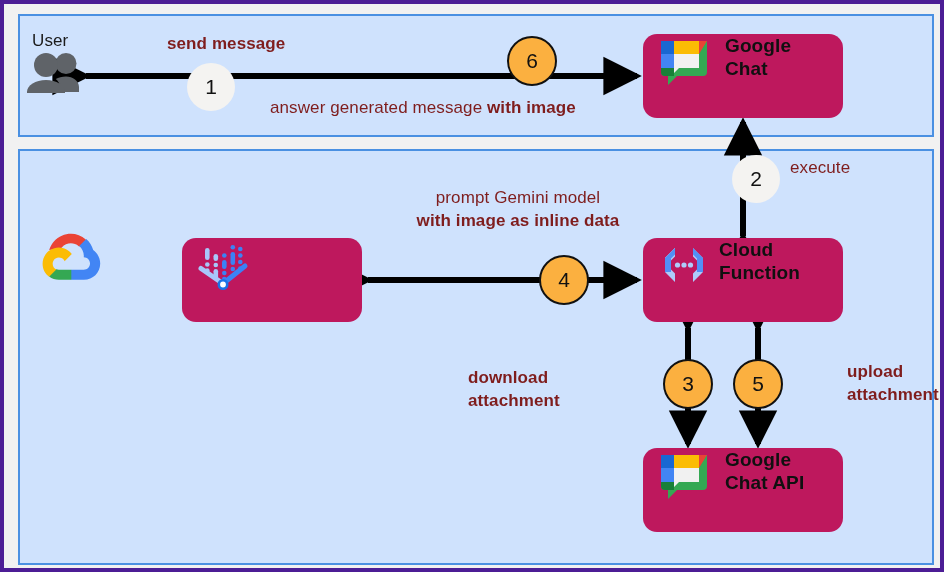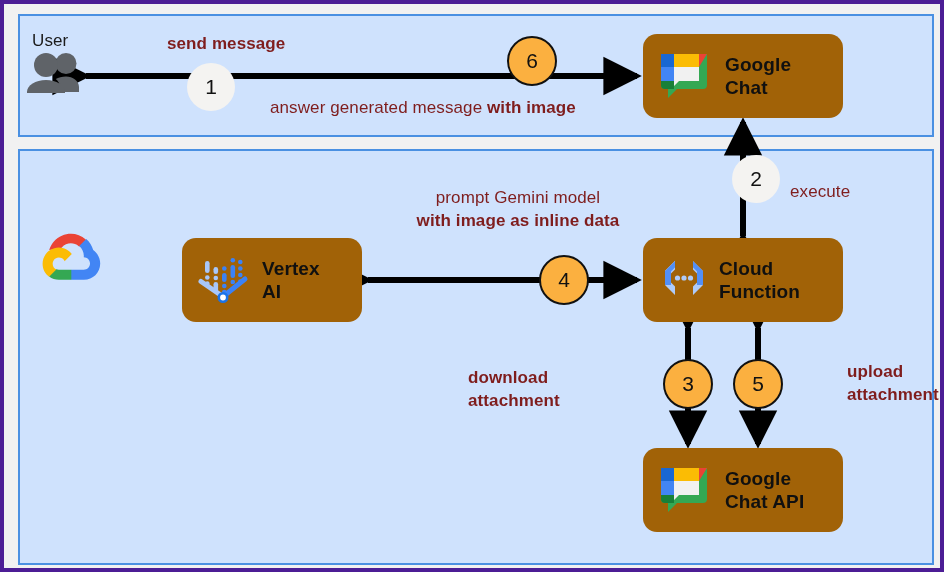--- a/index.html
+++ b/index.html
@@ -48,25 +48,25 @@
     line-height: 21px;
     white-space: pre-line;
     letter-spacing: 0.1px;
   }
   #title-user { left: 28px; top: 26px; }
   #title-gcp  { left: 28px; top: 166px; }
 
   
   .card {
     position: absolute;
-    background: #a16207;
+    background: #be185d;
     border-radius: 14px;
     display: flex;
     flex-direction: row;
-    align-items: center;
+    align-items: flex-start;
     box-sizing: border-box;
   }
   .card-label {
     font-size: 19px;
     font-weight: bold;
     color: #101010;
     line-height: 23px;
     white-space: pre-line;
     letter-spacing: 0.1px;
   }
@@ -98,21 +98,21 @@
     font-size: 17px;
     color: #7f1d1d;
     line-height: 23px;
     letter-spacing: 0.1px;
   }
   .edge-label.bold { font-weight: bold; }
 
   #lbl-send-message  { left: 163px; top: 28px; }
   #lbl-answer        { left: 266px; top: 92px; }
   #lbl-prompt        { left: 400px; top: 182px; width: 228px; text-align: center; }
-  #lbl-execute       { left: 786px; top: 176px; }
+  #lbl-execute       { left: 786px; top: 152px; }
   #lbl-download      { left: 464px; top: 362px; width: 188px; text-align: left; }
   #lbl-upload        { left: 843px; top: 356px; width: 138px; }
 
   
   #arrows {
     position: absolute;
     left: 0; top: 0;
     width: 944px; height: 572px;
     pointer-events: none;
   }
@@ -232,22 +232,20 @@
           <circle cx="44.3" cy="11" r="2.3"></circle>
           <circle cx="44.3" cy="17.5" r="2.3"></circle>
           <circle cx="44.3" cy="24" r="2.3"></circle>
           <circle cx="44.3" cy="30.5" r="2.3"></circle>
         </g>
         <path d="M5 30.5L26.8 45.5" stroke="#a8c7fa" stroke-width="5" stroke-linecap="round" fill="none"></path>
         <path d="M49 28L27.2 45.5" stroke="#3b82f6" stroke-width="5" stroke-linecap="round" fill="none"></path>
         <circle cx="27" cy="46.5" r="4.2" fill="#ffffff" stroke="#1a73e8" stroke-width="2.6"></circle>
       </svg>
     </span>
-    <span class="card-label">Vertex
-AI</span>
   </div>
 
   <div class="card" id="card-cloud-function">
     <span class="card-icon">
       <svg width="54" height="54" viewBox="0 0 54 54" xmlns="http://www.w3.org/2000/svg">
         <path d="M18 10L8 20v14l10 10v-8.5l-4-4v-9l4-4V10z" fill="#aecbfa"></path>
         <path d="M14 20.5l4-4V10L8 20v14l6-6v-7.5z" fill="#aecbfa"></path>
         <path d="M18 10L8 20v14h6V20.5l4-4V10z" fill="#4285f4" opacity="0.85"></path>
         <path d="M36 10l10 10v14L36 44v-8.5l4-4v-9l-4-4V10z" fill="#aecbfa"></path>
         <path d="M46 20L36 10v6.5l4 4V34h6V20z" fill="#4285f4" opacity="0.85"></path>

